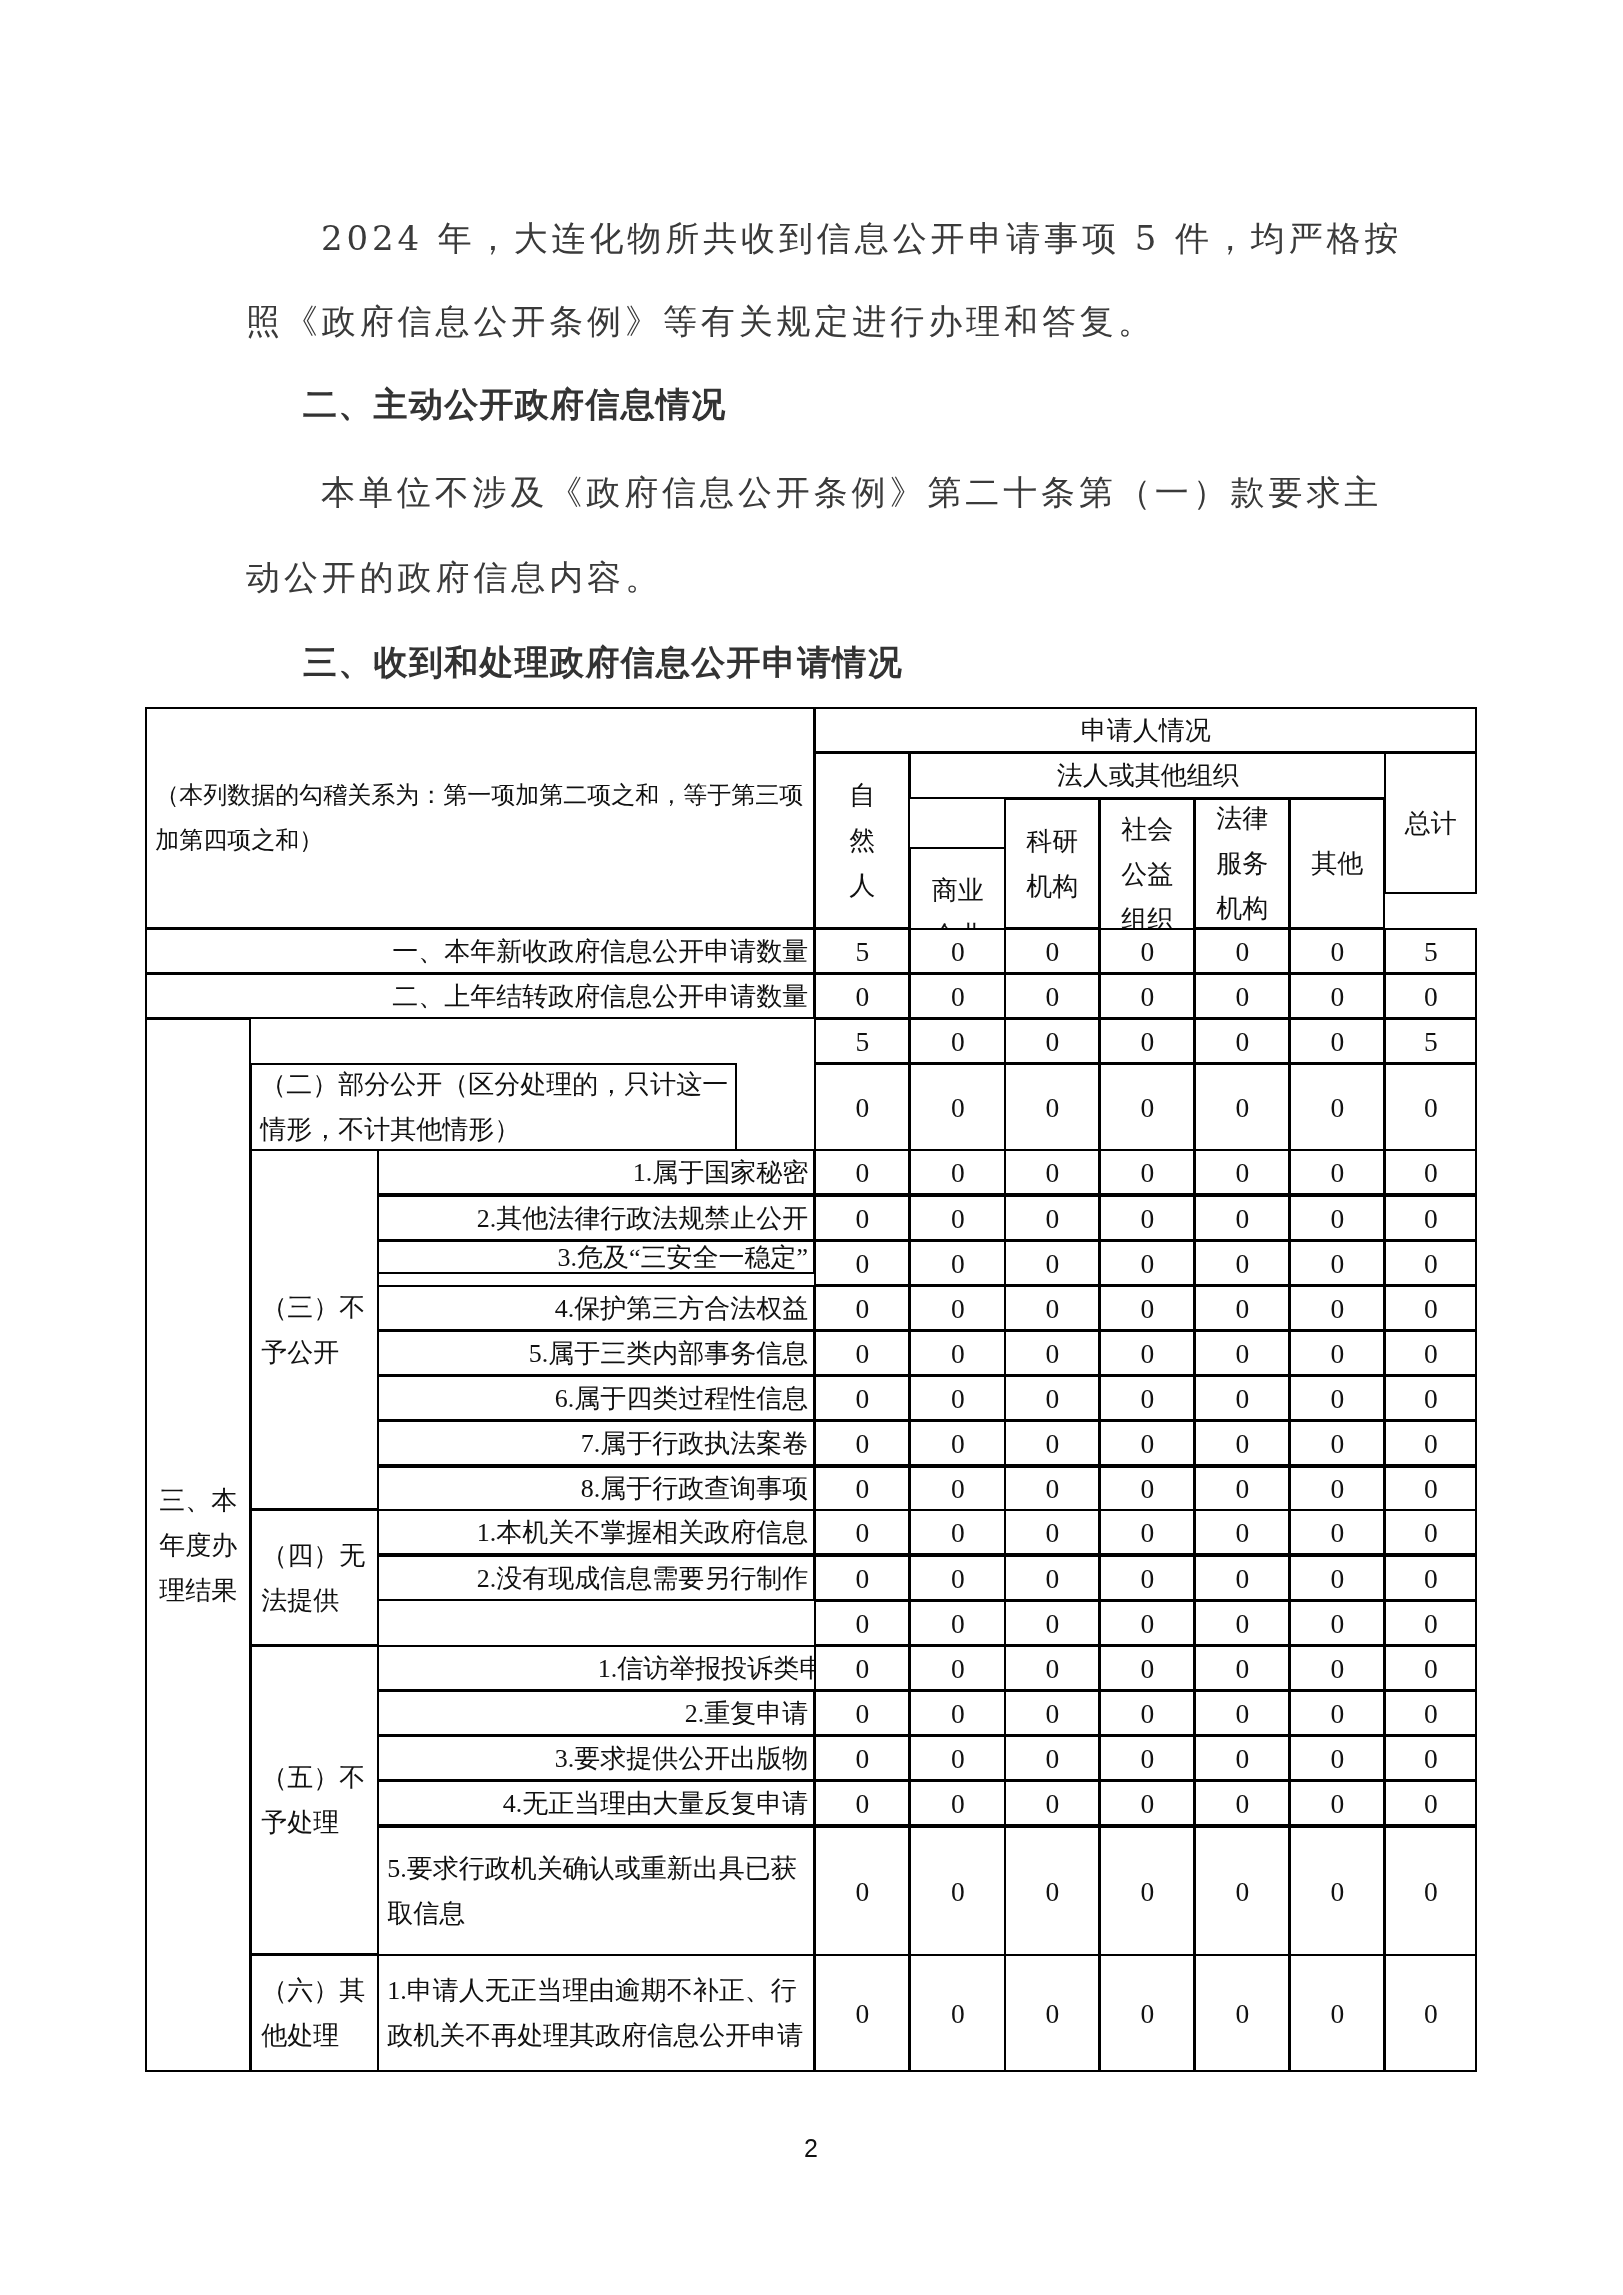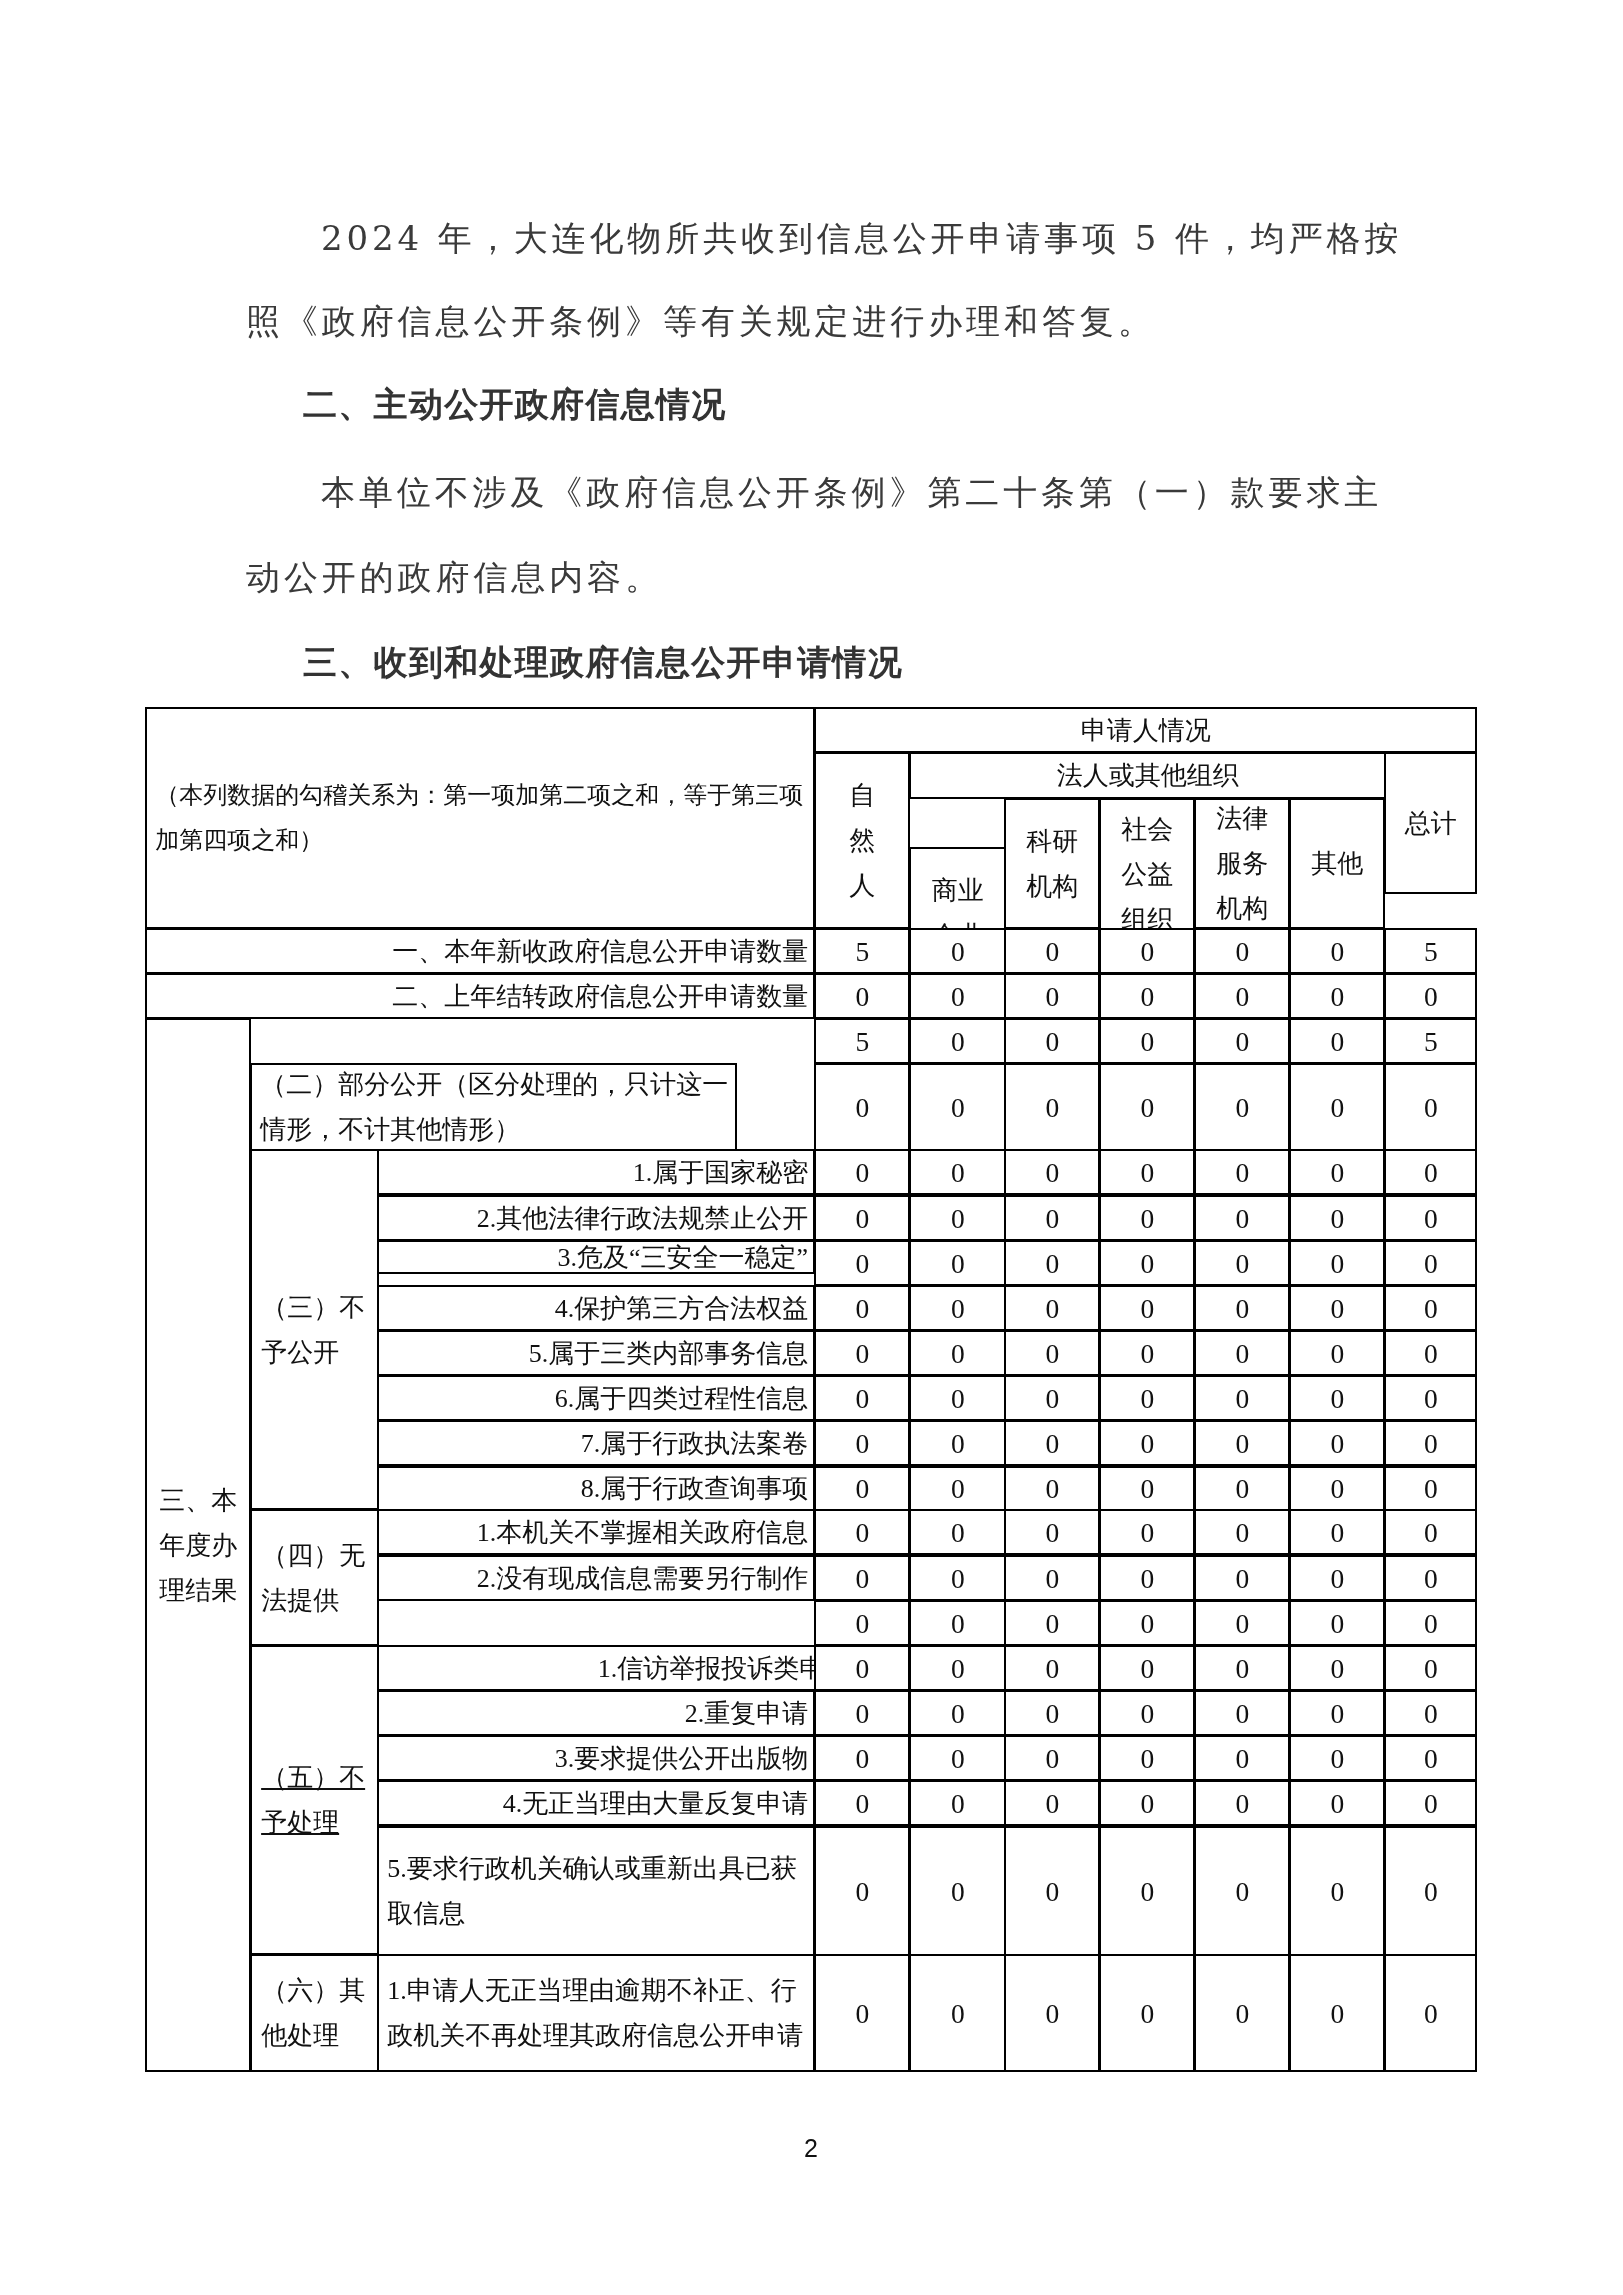--- a/index.html
+++ b/index.html
@@ -565,21 +565,21 @@
     <div class="cell l" style="left: 0px; top: 311px; width: 106px; height: 1054px;">
       <span style="width: 85px;">三、本年度办理结果</span>
     </div>
     <div class="cell l" style="left: 105px; top: 442px; width: 129px; height: 361px;">
       <span style="width: 111px;">（三）不予公开</span>
     </div>
     <div class="cell l" style="left: 105px; top: 802px; width: 129px; height: 137px;">
       <span style="width: 111px;">（四）无法提供</span>
     </div>
     <div class="cell l" style="left: 105px; top: 938px; width: 129px; height: 310px;">
-      <span style="width: 111px; text-decoration: underline;">（五）不予处理</span>
+      <span style="width: 111px;">（五）不予处理</span>
     </div>
     <div class="cell l" style="left: 105px; top: 1247px; width: 129px; height: 118px;">
       <span style="width: 111px;">（六）其他处理</span>
     </div>
   </div>
 
 <div class="page-num">2</div>
 
 
 </body></html>

